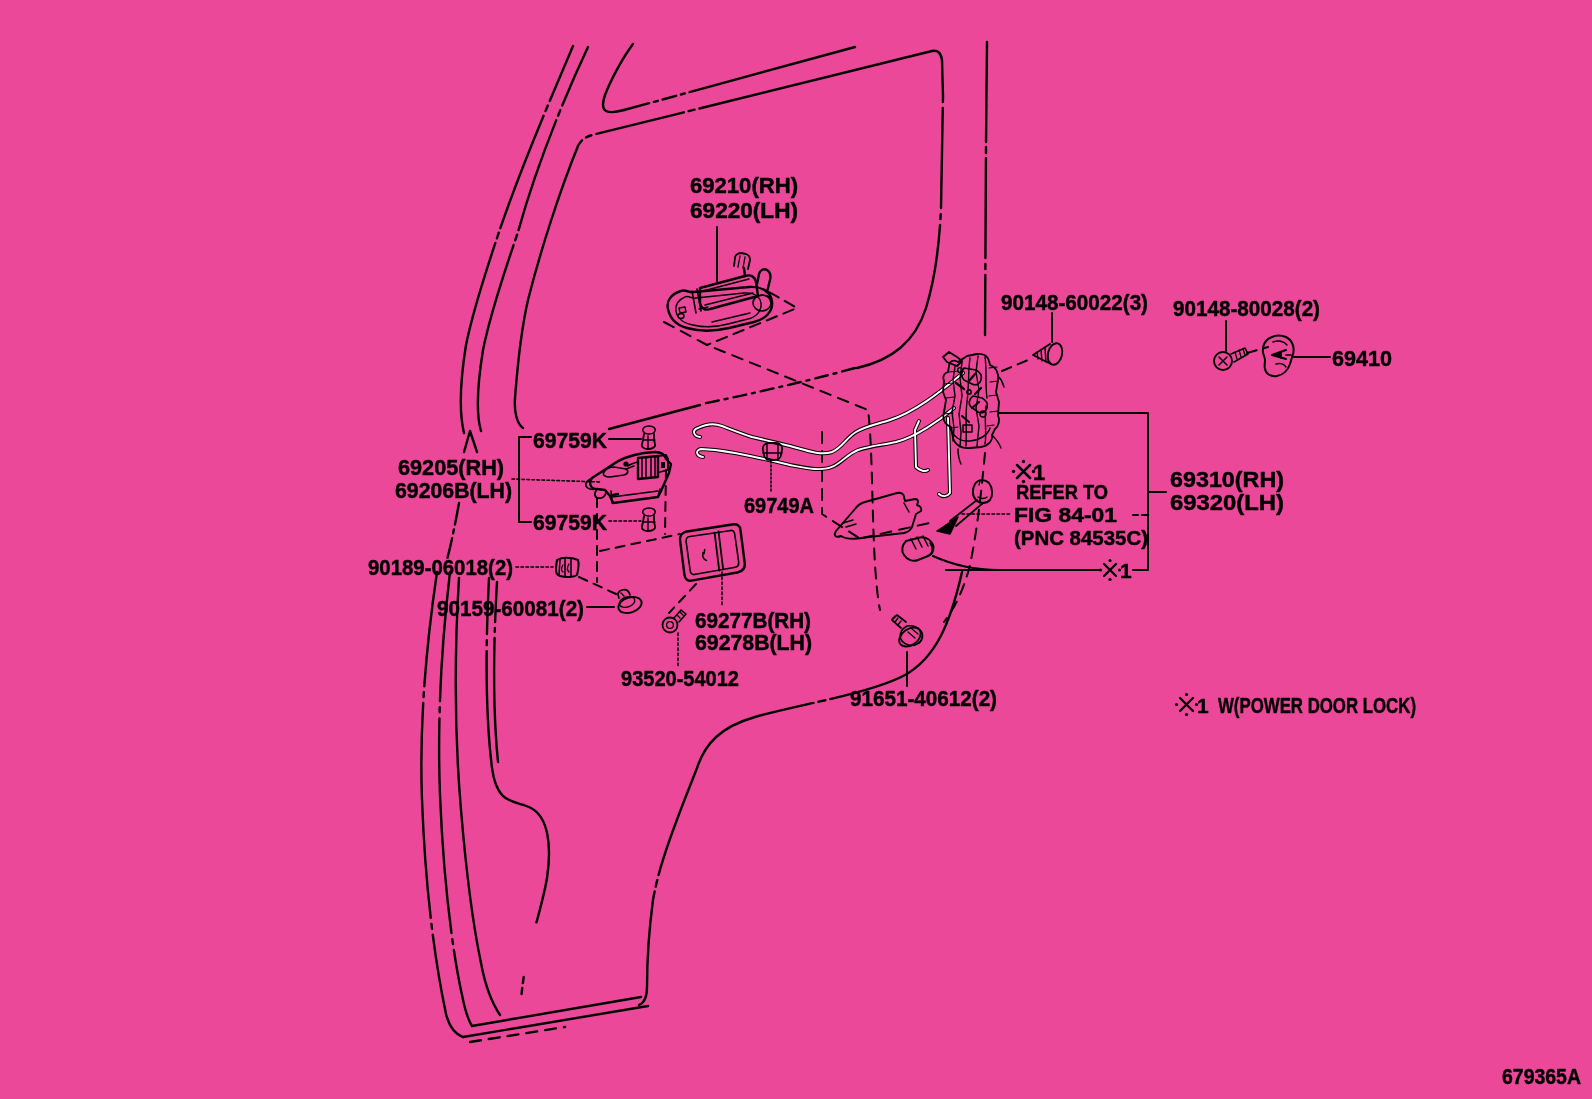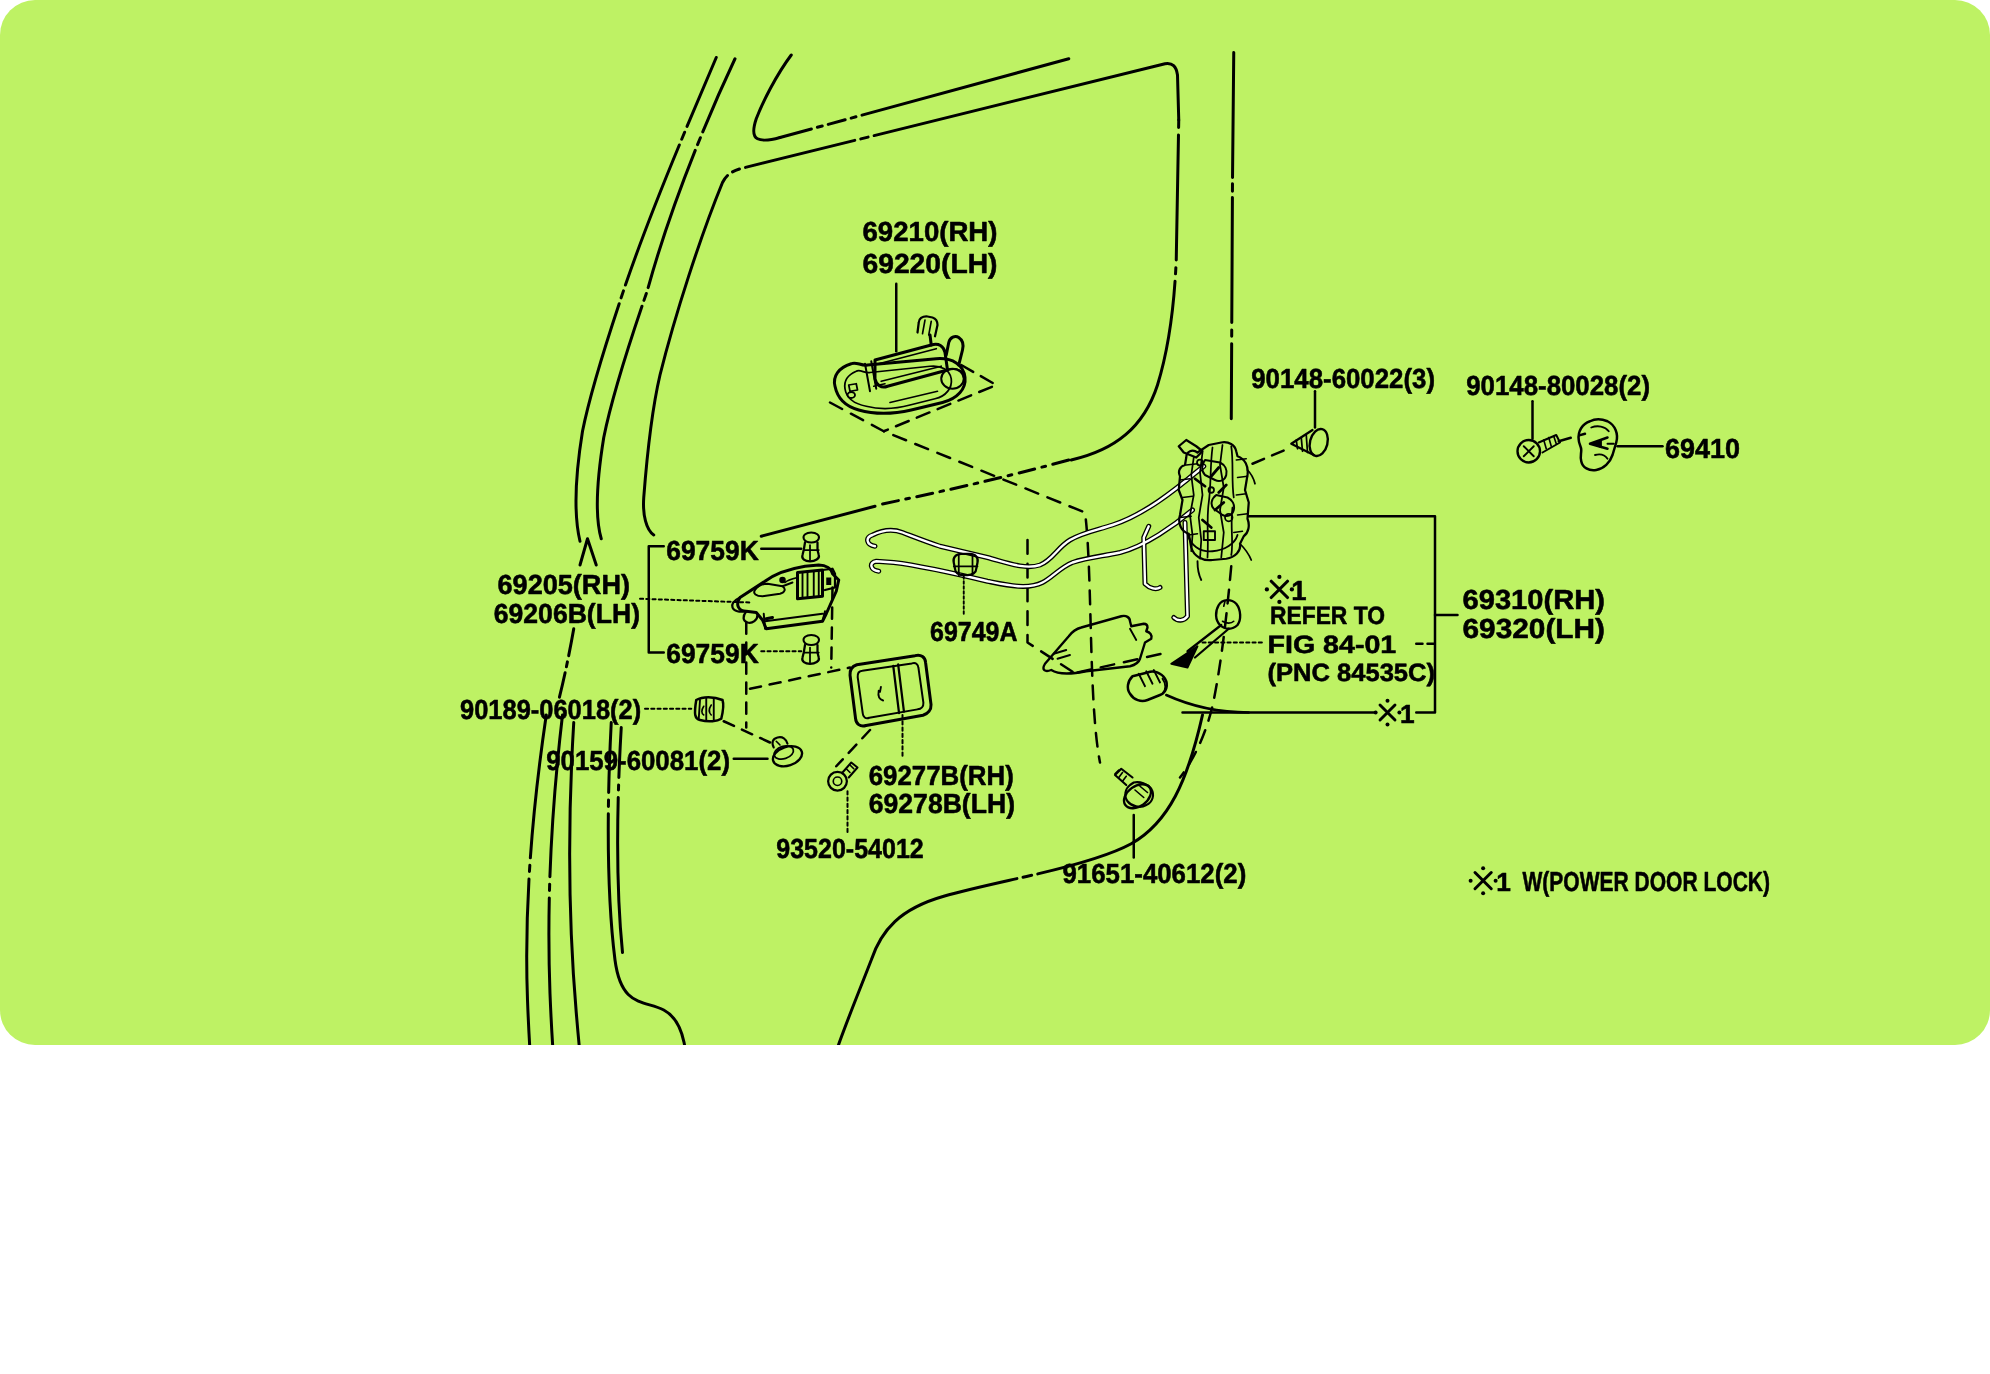--- a/index.html
+++ b/index.html
@@ -1,16 +1,16 @@
 <!DOCTYPE html>
 <html><head>
 <meta charset="utf-8">
 <style>
 html,body{margin:0;padding:0;background:#fff;}
-#page{position:relative;width:1592px;height:836px;background:#bef264;overflow:hidden;border-radius:28px;}
+#page{position:relative;width:1592px;height:1099px;background:#ec4899;overflow:hidden;}
 svg{position:absolute;left:0;top:0;}
 .lbl{font-family:"Liberation Sans",sans-serif;font-weight:bold;font-size:22px;fill:#000;letter-spacing:0px;}
 .lbl text{stroke:#000;stroke-width:0.45px;}
 </style>
 </head>
 <body>
 <div id="page">
 <svg width="1592" height="1099" viewBox="0 0 1592 1099" fill="none" stroke="#000" stroke-width="2.4" stroke-linecap="round" stroke-linejoin="round">
 
 <path d="M573,46 C550,100 520,170 499,232 C487,268 473,310 466,345 C460,382 459,412 464,433" stroke-dasharray="60 5 6 5 120 5 6 5 300"></path>

